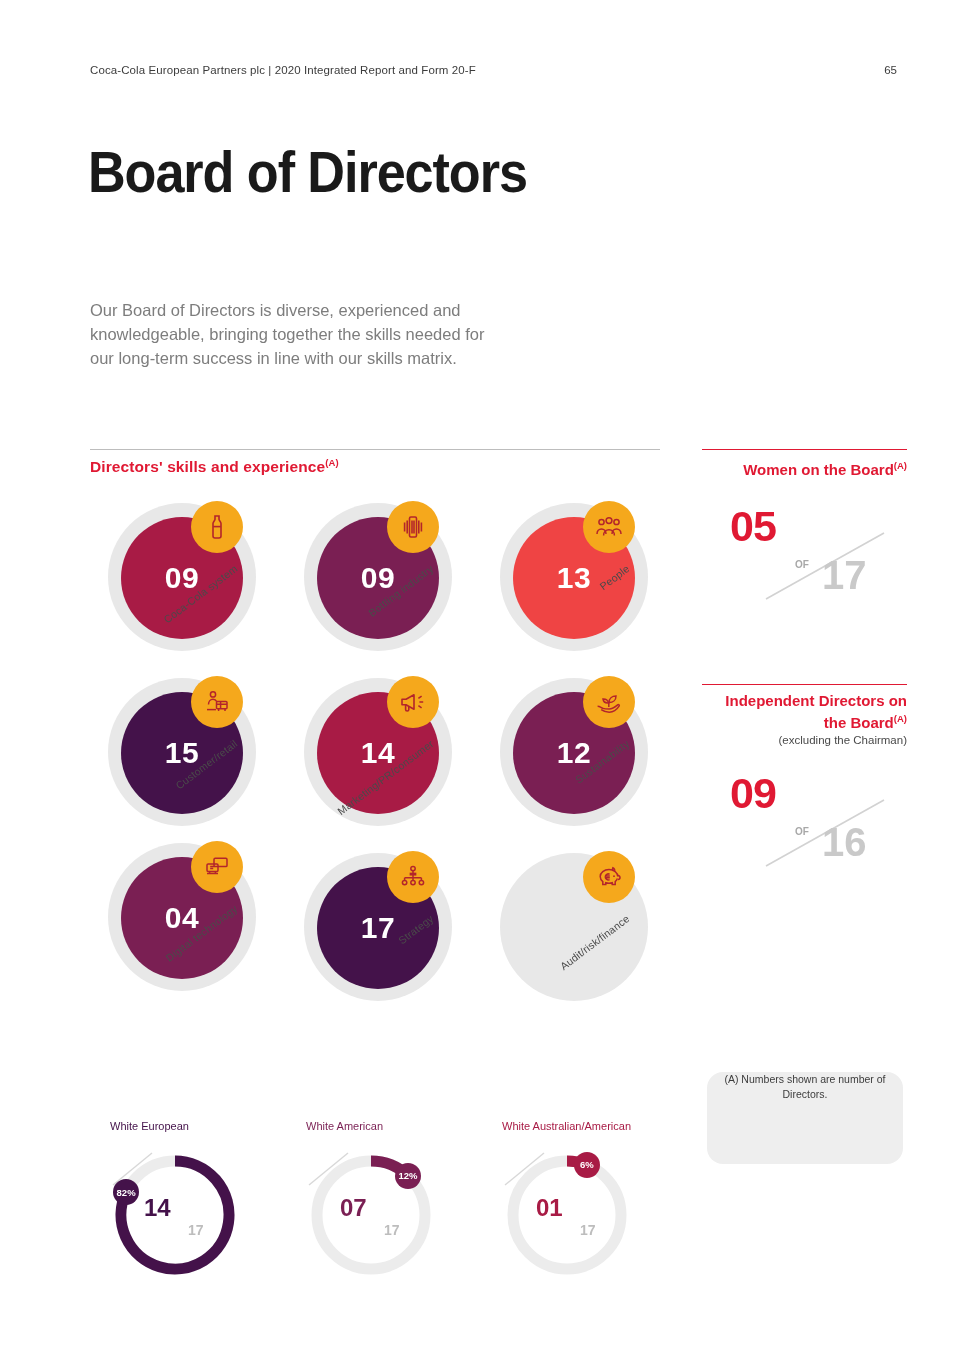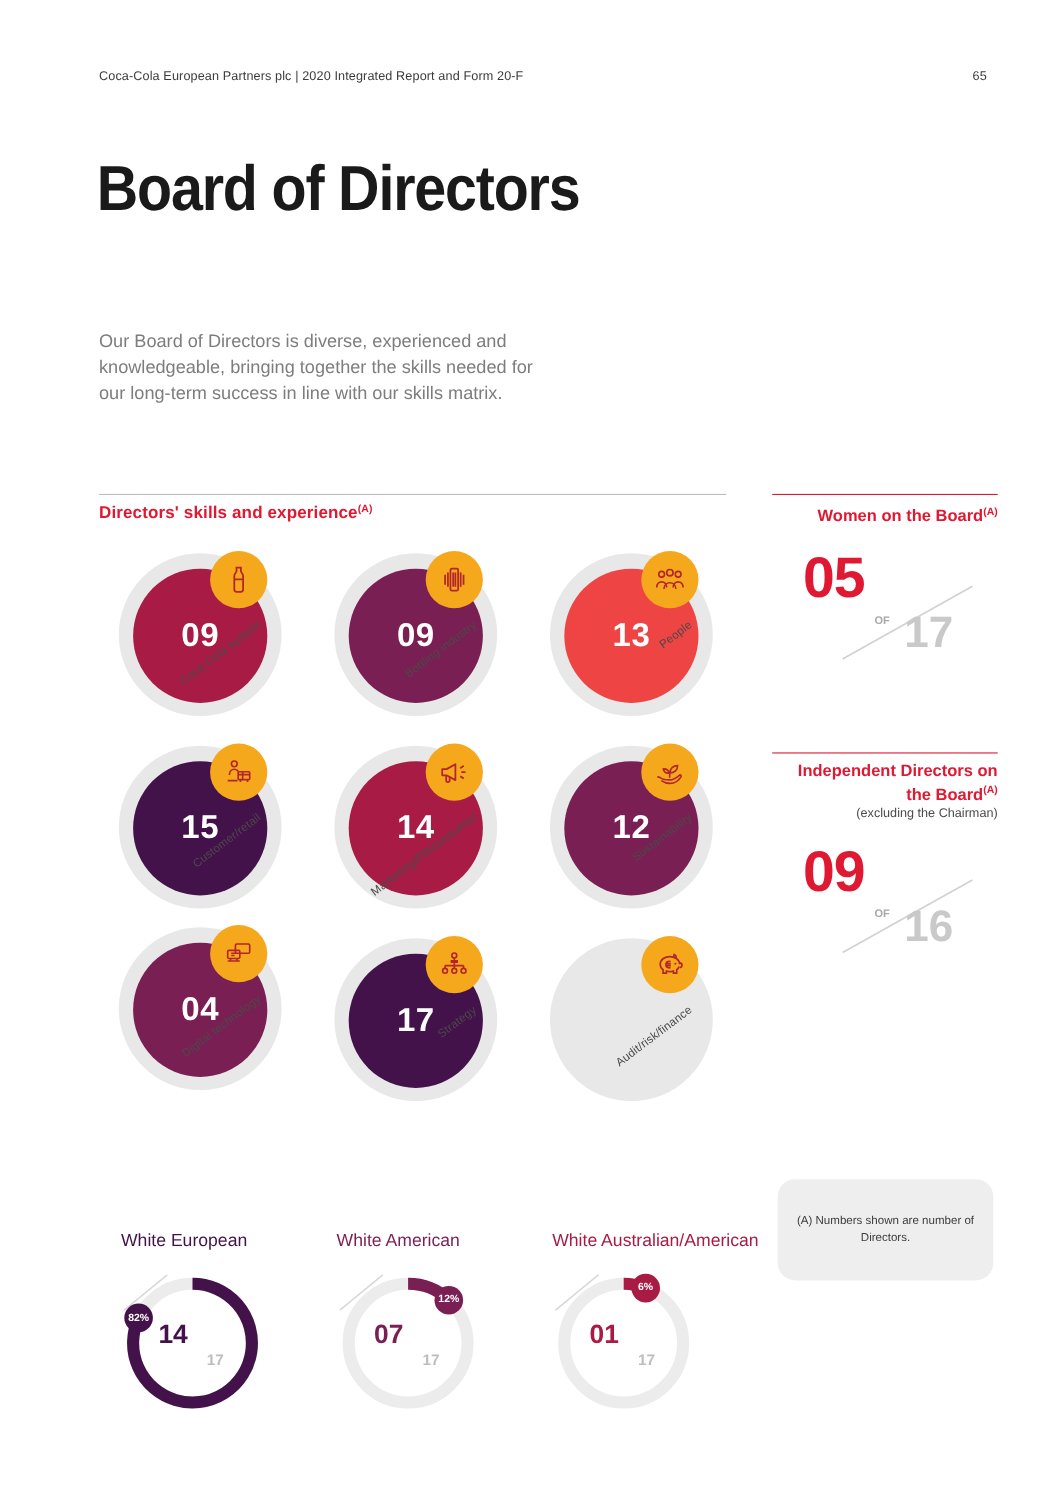--- a/index.html
+++ b/index.html
@@ -51,41 +51,41 @@
 
   
   .stat{position:absolute;width:205px;}
   .stat .sec-rule{border-top:1px solid #e01933;}
   .stat-title{color:#e01933;font-weight:700;font-size:15px;margin-top:7px;text-align:right;
     line-height:18px;font-family:"Liberation Sans Narrow","Liberation Sans",sans-serif;}
   .stat-title sup{font-size:9.5px;}
   .stat-sub{text-align:right;font-size:11.5px;color:#4a4a4a;margin-top:2px;
     font-family:"Liberation Sans Narrow","Liberation Sans",sans-serif;}
   .fraction{position:relative;height:115px;margin-top:18px;}
-  .frac-num{position:absolute;left:28px;top:0;font-size:52px;line-height:58px;font-weight:700;
+  .frac-num{position:absolute;left:28px;top:0;font-size:43px;line-height:58px;font-weight:700;
     color:#e01933;font-family:"Liberation Sans Narrow","Liberation Sans",sans-serif;
     letter-spacing:-1px;}
   .frac-slash{position:absolute;left:58px;top:30px;width:130px;height:78px;}
   .frac-of{position:absolute;left:93px;top:62px;font-size:10px;color:#a8a8a8;font-weight:700;
     font-family:"Liberation Sans Narrow","Liberation Sans",sans-serif;}
   .frac-den{position:absolute;left:120px;top:58px;font-size:40px;line-height:40px;font-weight:700;
     color:#c9c9c9;font-family:"Liberation Sans Narrow","Liberation Sans",sans-serif;}
 
   #women-stat{left:702px;top:449px;}
   #independent-stat{left:702px;top:684px;}
 
   
   .footnote{position:absolute;left:707px;top:1072px;width:196px;height:92px;
-    background:#eeeeee;border-radius:16px;display:flex;align-items:center;justify-content:center;}
+    background:#eeeeee;border-radius:16px;display:flex;align-items:flex-start;justify-content:center;}
   .footnote p{margin:0;font-size:10.5px;line-height:15px;color:#3c3c3c;text-align:center;}
 
   
   .donuts{position:absolute;left:90px;top:1120px;width:580px;}
   .donut-block{position:absolute;width:190px;}
-  .donut-label{font-size:16px;font-weight:400;
+  .donut-label{font-size:11px;font-weight:400;
     font-family:"Liberation Sans Narrow","Liberation Sans",sans-serif;}
   .donut-wrap{position:relative;width:130px;height:130px;margin-top:18px;}
   .donut-wrap svg{position:absolute;left:0;top:0;}
   .donut-center{position:absolute;left:0;top:0;width:130px;height:130px;}
   .donut-main{position:absolute;left:34px;top:44px;font-size:24px;font-weight:700;
     font-family:"Liberation Sans Narrow","Liberation Sans",sans-serif;}
   .donut-slash{position:absolute;left:52px;top:56px;width:46px;height:38px;}
   .donut-den{position:absolute;left:78px;top:72px;font-size:14px;font-weight:700;color:#bdbdbd;
     font-family:"Liberation Sans Narrow","Liberation Sans",sans-serif;}
   .pct-bubble{position:absolute;border-radius:50%;display:flex;align-items:center;

